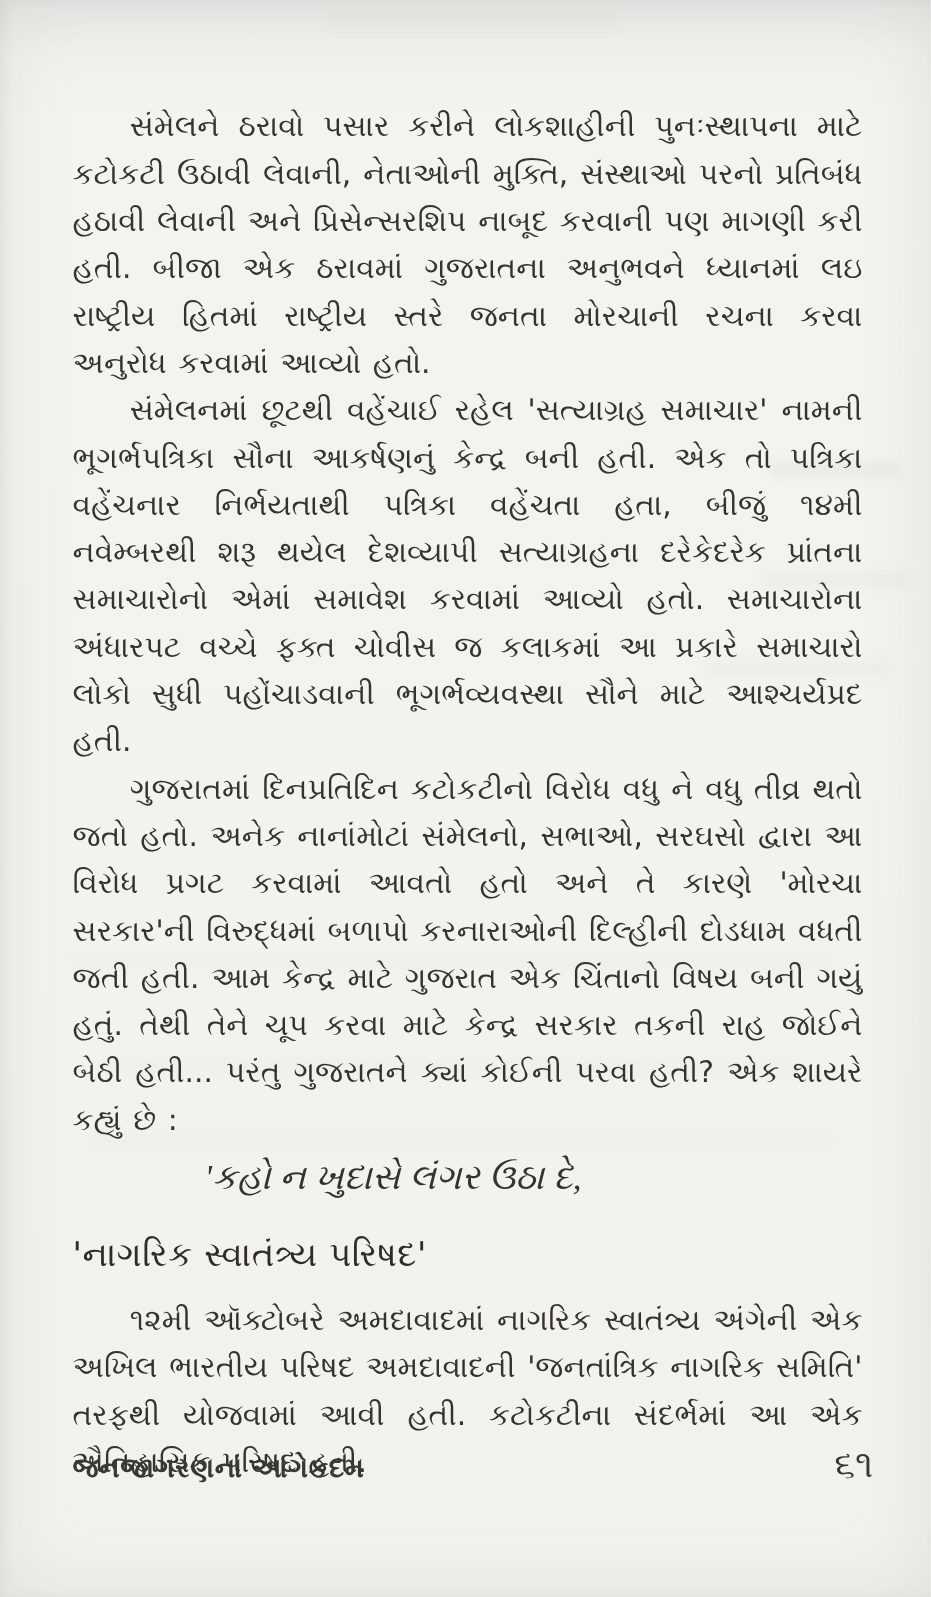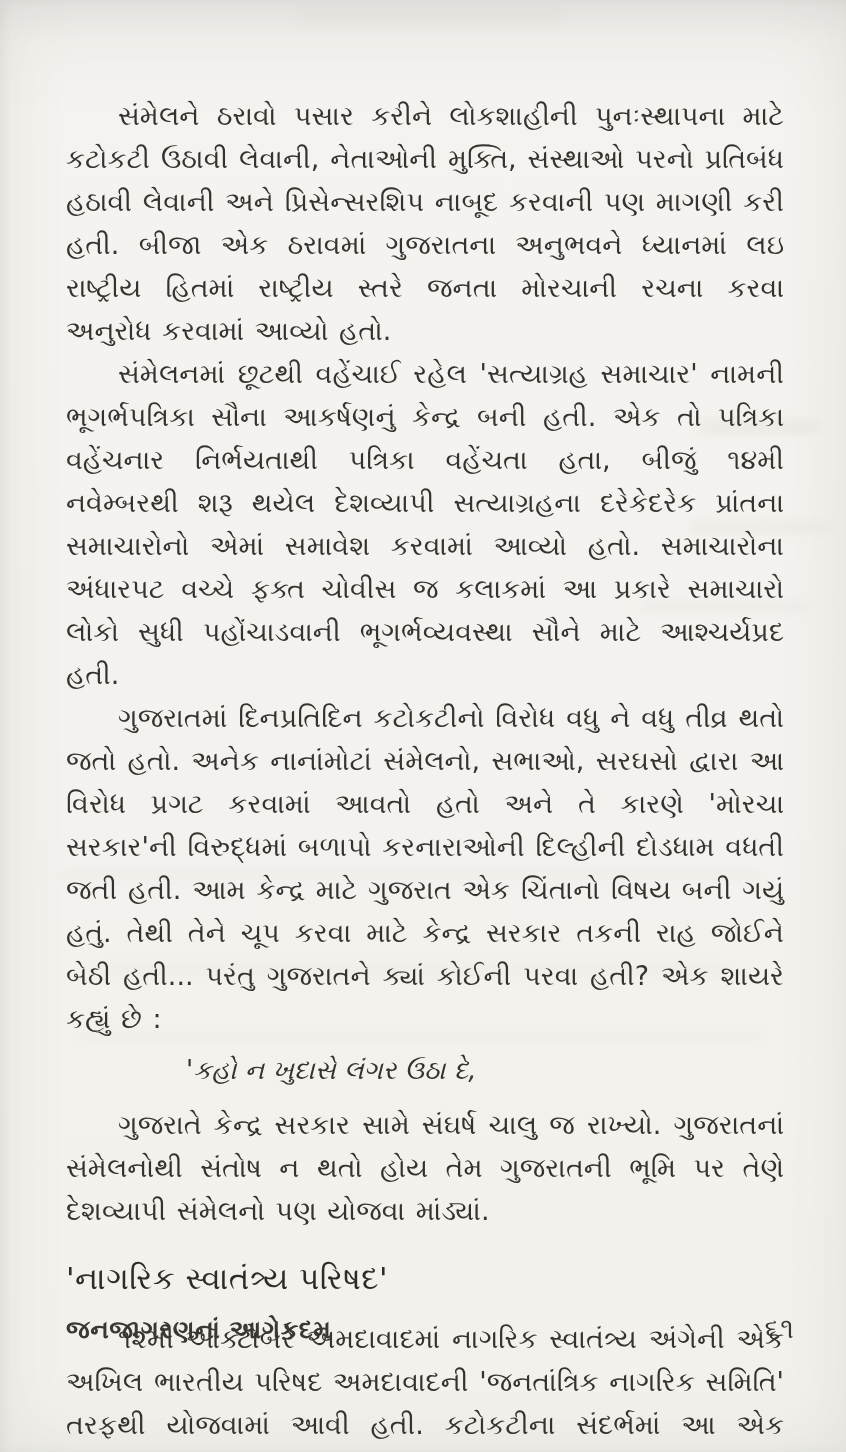--- a/index.html
+++ b/index.html
@@ -48,23 +48,24 @@
   p.para {
     margin: 0;
     font-size: 27px;
     line-height: 43px;
     text-align: justify;
     text-indent: 52px;
     word-spacing: 2px;
   }
   .couplet {
     margin: 6px 0 8px 120px;
-    font-size: 26px;
+    font-size: 32px;
     line-height: 49px;
     font-style: italic;
+    font-family: Liberation Serif, serif;
   }
   .couplet-line2 {
     margin-left: 28px;
   }
   h2.heading {
     margin: 28px 0 20px 0;
     font-size: 31px;
     font-weight: normal;
     color: #2e2c28;
     letter-spacing: 0.5px;
@@ -78,21 +79,21 @@
     justify-content: space-between;
     align-items: baseline;
   }
   .running-title {
     font-size: 25px;
     font-weight: bold;
     color: #3a3833;
     letter-spacing: 0.5px;
   }
   .page-number {
-    font-size: 28px;
+    font-size: 34px;
     color: #3a3833;
   }
 </style>
 </head>
 <body>
 
 <div class="page">
 
   <div class="artifact a1"></div>
   <div class="artifact a2"></div>
@@ -104,21 +105,20 @@
 
   <div class="text-block">
     <p class="para">સંમેલને ઠરાવો પસાર કરીને લોકશાહીની પુનઃસ્થાપના માટે કટોકટી ઉઠાવી લેવાની, નેતાઓની મુક્તિ, સંસ્થાઓ પરનો પ્રતિબંધ હઠાવી લેવાની અને પ્રિસેન્સરશિપ નાબૂદ કરવાની પણ માગણી કરી હતી. બીજા એક ઠરાવમાં ગુજરાતના અનુભવને ધ્યાનમાં લઇ રાષ્ટ્રીય હિતમાં રાષ્ટ્રીય સ્તરે જનતા મોરચાની રચના કરવા અનુરોધ કરવામાં આવ્યો હતો.</p>
     <p class="para">સંમેલનમાં છૂટથી વહેંચાઈ રહેલ 'સત્યાગ્રહ સમાચાર' નામની ભૂગર્ભપત્રિકા સૌના આકર્ષણનું કેન્દ્ર બની હતી. એક તો પત્રિકા વહેંચનાર નિર્ભયતાથી પત્રિકા વહેંચતા હતા, બીજું ૧૪મી નવેમ્બરથી શરૂ થયેલ દેશવ્યાપી સત્યાગ્રહના દરેકેદરેક પ્રાંતના સમાચારોનો એમાં સમાવેશ કરવામાં આવ્યો હતો. સમાચારોના અંધારપટ વચ્ચે ફક્ત ચોવીસ જ કલાકમાં આ પ્રકારે સમાચારો લોકો સુધી પહોંચાડવાની ભૂગર્ભવ્યવસ્થા સૌને માટે આશ્ચર્યપ્રદ હતી.</p>
     <p class="para">ગુજરાતમાં દિનપ્રતિદિન કટોકટીનો વિરોધ વધુ ને વધુ તીવ્ર થતો જતો હતો. અનેક નાનાંમોટાં સંમેલનો, સભાઓ, સરઘસો દ્વારા આ વિરોધ પ્રગટ કરવામાં આવતો હતો અને તે કારણે 'મોરચા સરકાર'ની વિરુદ્ધમાં બળાપો કરનારાઓની દિલ્હીની દોડધામ વધતી જતી હતી. આમ કેન્દ્ર માટે ગુજરાત એક ચિંતાનો વિષય બની ગયું હતું. તેથી તેને ચૂપ કરવા માટે કેન્દ્ર સરકાર તકની રાહ જોઈને બેઠી હતી... પરંતુ ગુજરાતને ક્યાં કોઈની પરવા હતી? એક શાયરે કહ્યું છે :</p>
 
     <div class="couplet">
       <div class="couplet-line1">'કહો ન ખુદાસે લંગર ઉઠા દે,</div>
     </div>
 
-    <p class="para">ગુજરાતે કેન્દ્ર સરકાર સામે સંઘર્ષ ચાલુ જ રાખ્યો. ગુજરાતનાં સંમેલનોથી સંતોષ ન થતો હોય તેમ ગુજરાતની ભૂમિ પર તેણે દેશવ્યાપી સંમેલનો પણ યોજવા માંડ્યાં.</p>
 
     <h2 class="heading">'નાગરિક સ્વાતંત્ર્ય પરિષદ'</h2>
 
     <p class="para">૧૨મી ઑક્ટોબરે અમદાવાદમાં નાગરિક સ્વાતંત્ર્ય અંગેની એક અખિલ ભારતીય પરિષદ અમદાવાદની 'જનતાંત્રિક નાગરિક સમિતિ' તરફથી યોજવામાં આવી હતી. કટોકટીના સંદર્ભમાં આ એક ઐતિહાસિક પરિષદ હતી.</p>
 
   </div>
 
   <div class="footer">
     <span class="running-title">જનજાગરણનાં આગેકદમ</span>
     <span class="page-number">૬૧</span>

